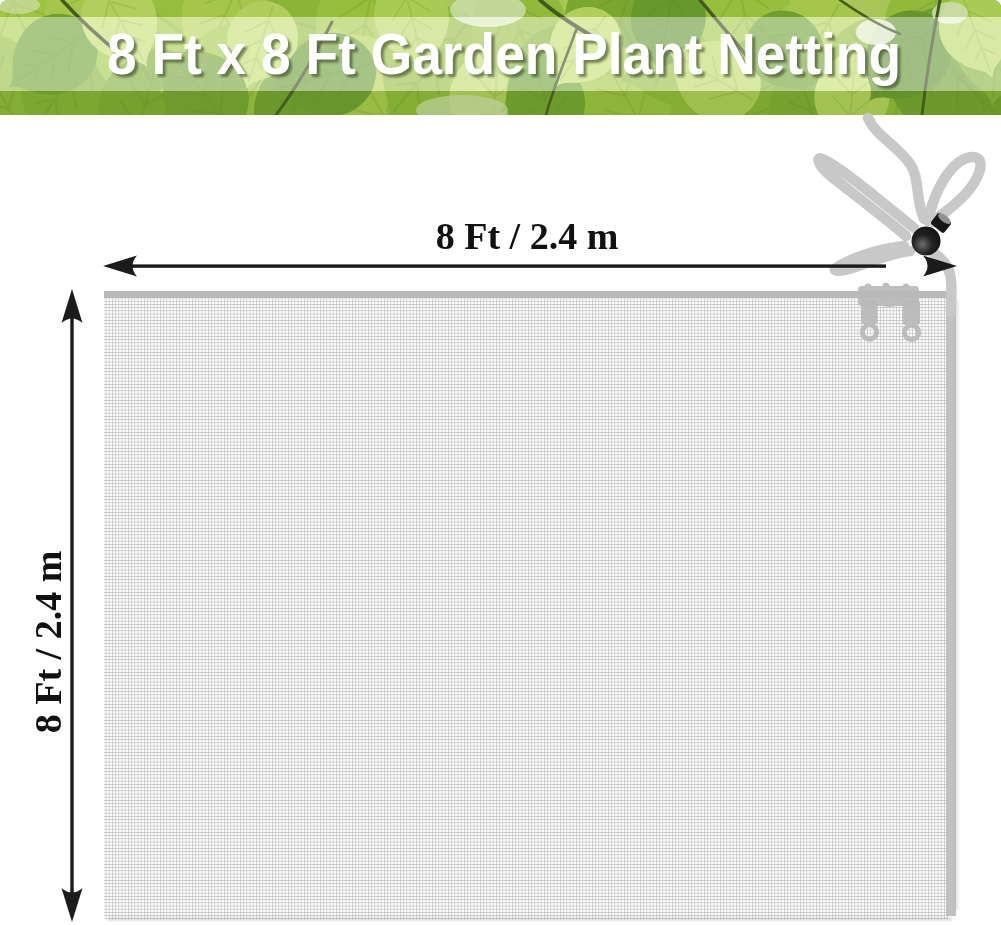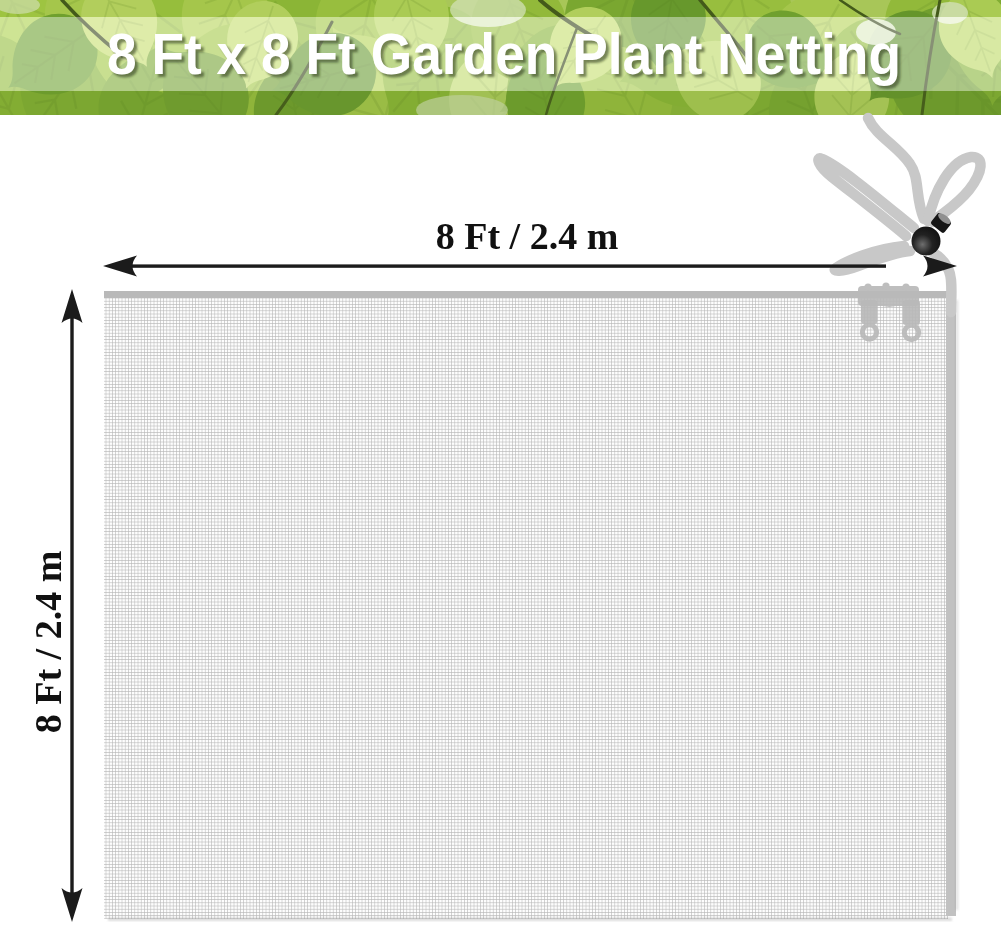--- a/index.html
+++ b/index.html
@@ -1,16 +1,16 @@
 <!DOCTYPE html>
 <html><head>
 <meta charset="utf-8">
 <style>
 html,body{margin:0;padding:0;background:#ffffff;}
-#page{position:relative;width:1001px;height:925px;overflow:hidden;background:#ffffff;font-family:"Liberation Sans",sans-serif;}
+#page{position:relative;width:1001px;height:925px;overflow:hidden;background:#ffffff;font-family:"Liberation Sans",sans-serif;border-radius:8px;}
 #page svg.main{position:absolute;left:0;top:0;}
 </style>
 </head>
 <body>
 <div id="page">
 <svg class="main" width="1001" height="925" viewBox="0 0 1001 925">
 <defs>
 <pattern id="mesh" width="3.2" height="3.2" patternUnits="userSpaceOnUse">
   <rect width="3.2" height="3.2" fill="#fdfdfd"></rect>
   <path d="M0 0H3.2 M0 0V3.2" stroke="#b7b7b7" stroke-width="1.1" fill="none"></path>

